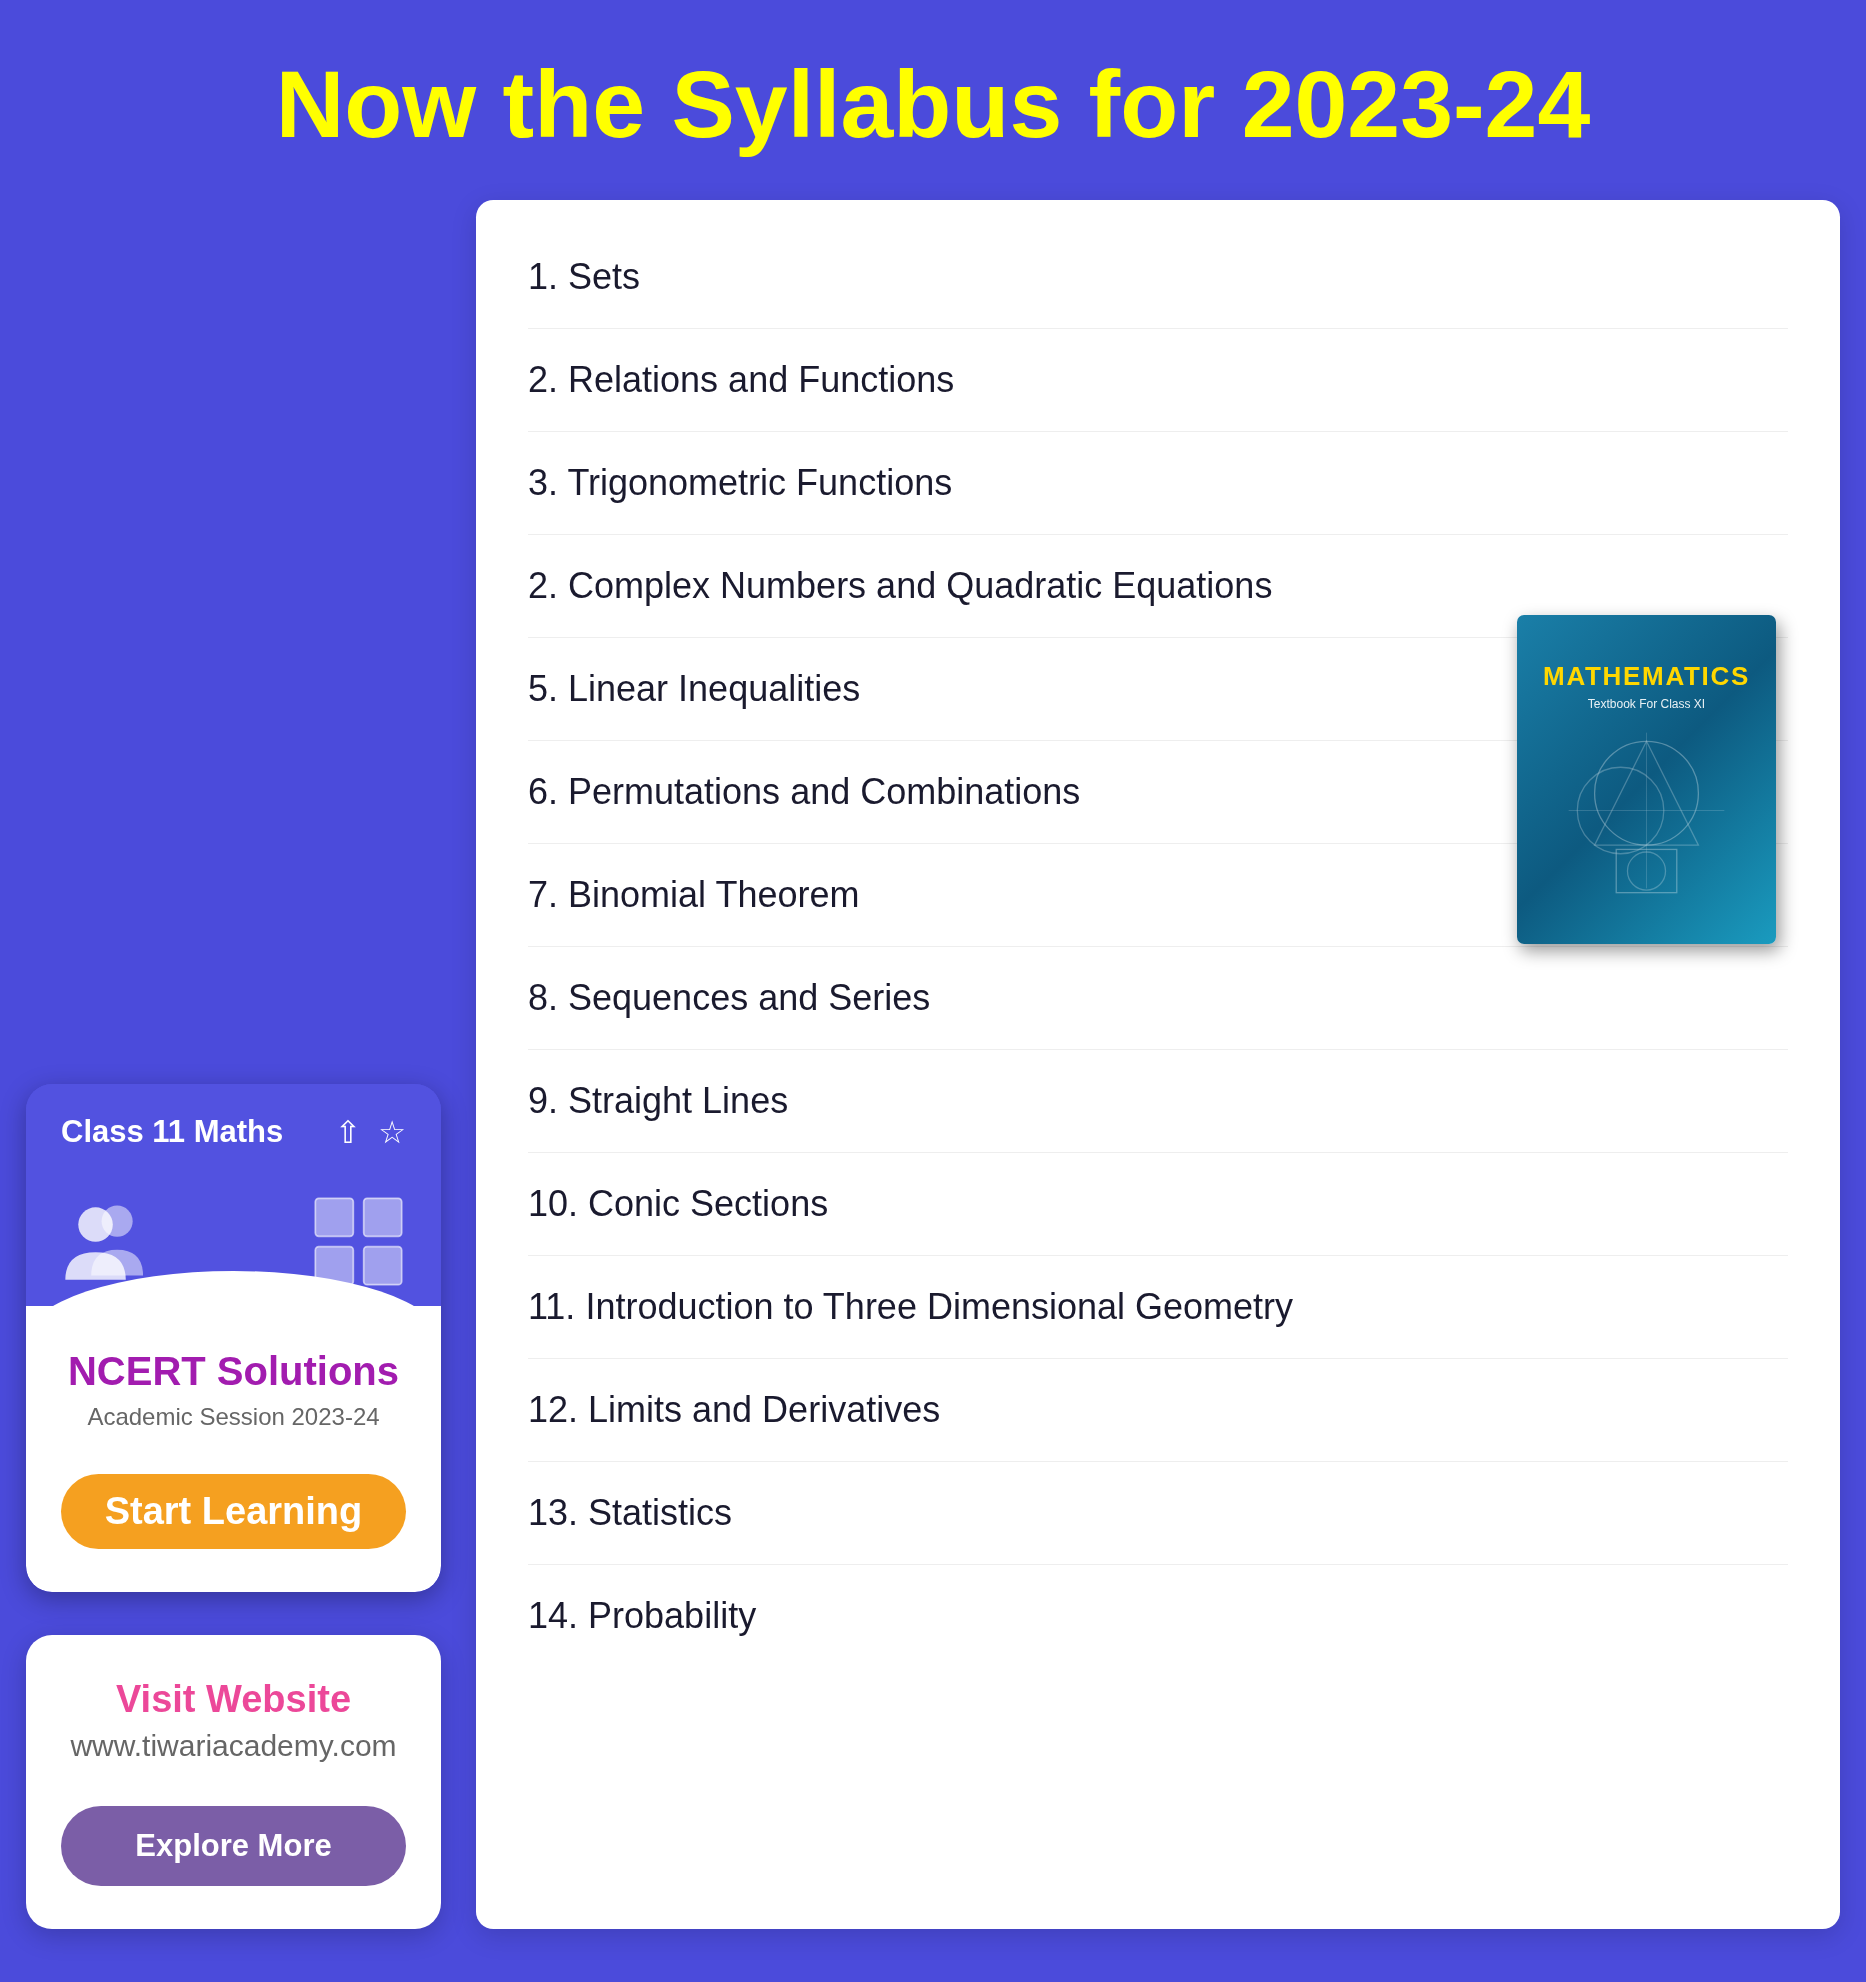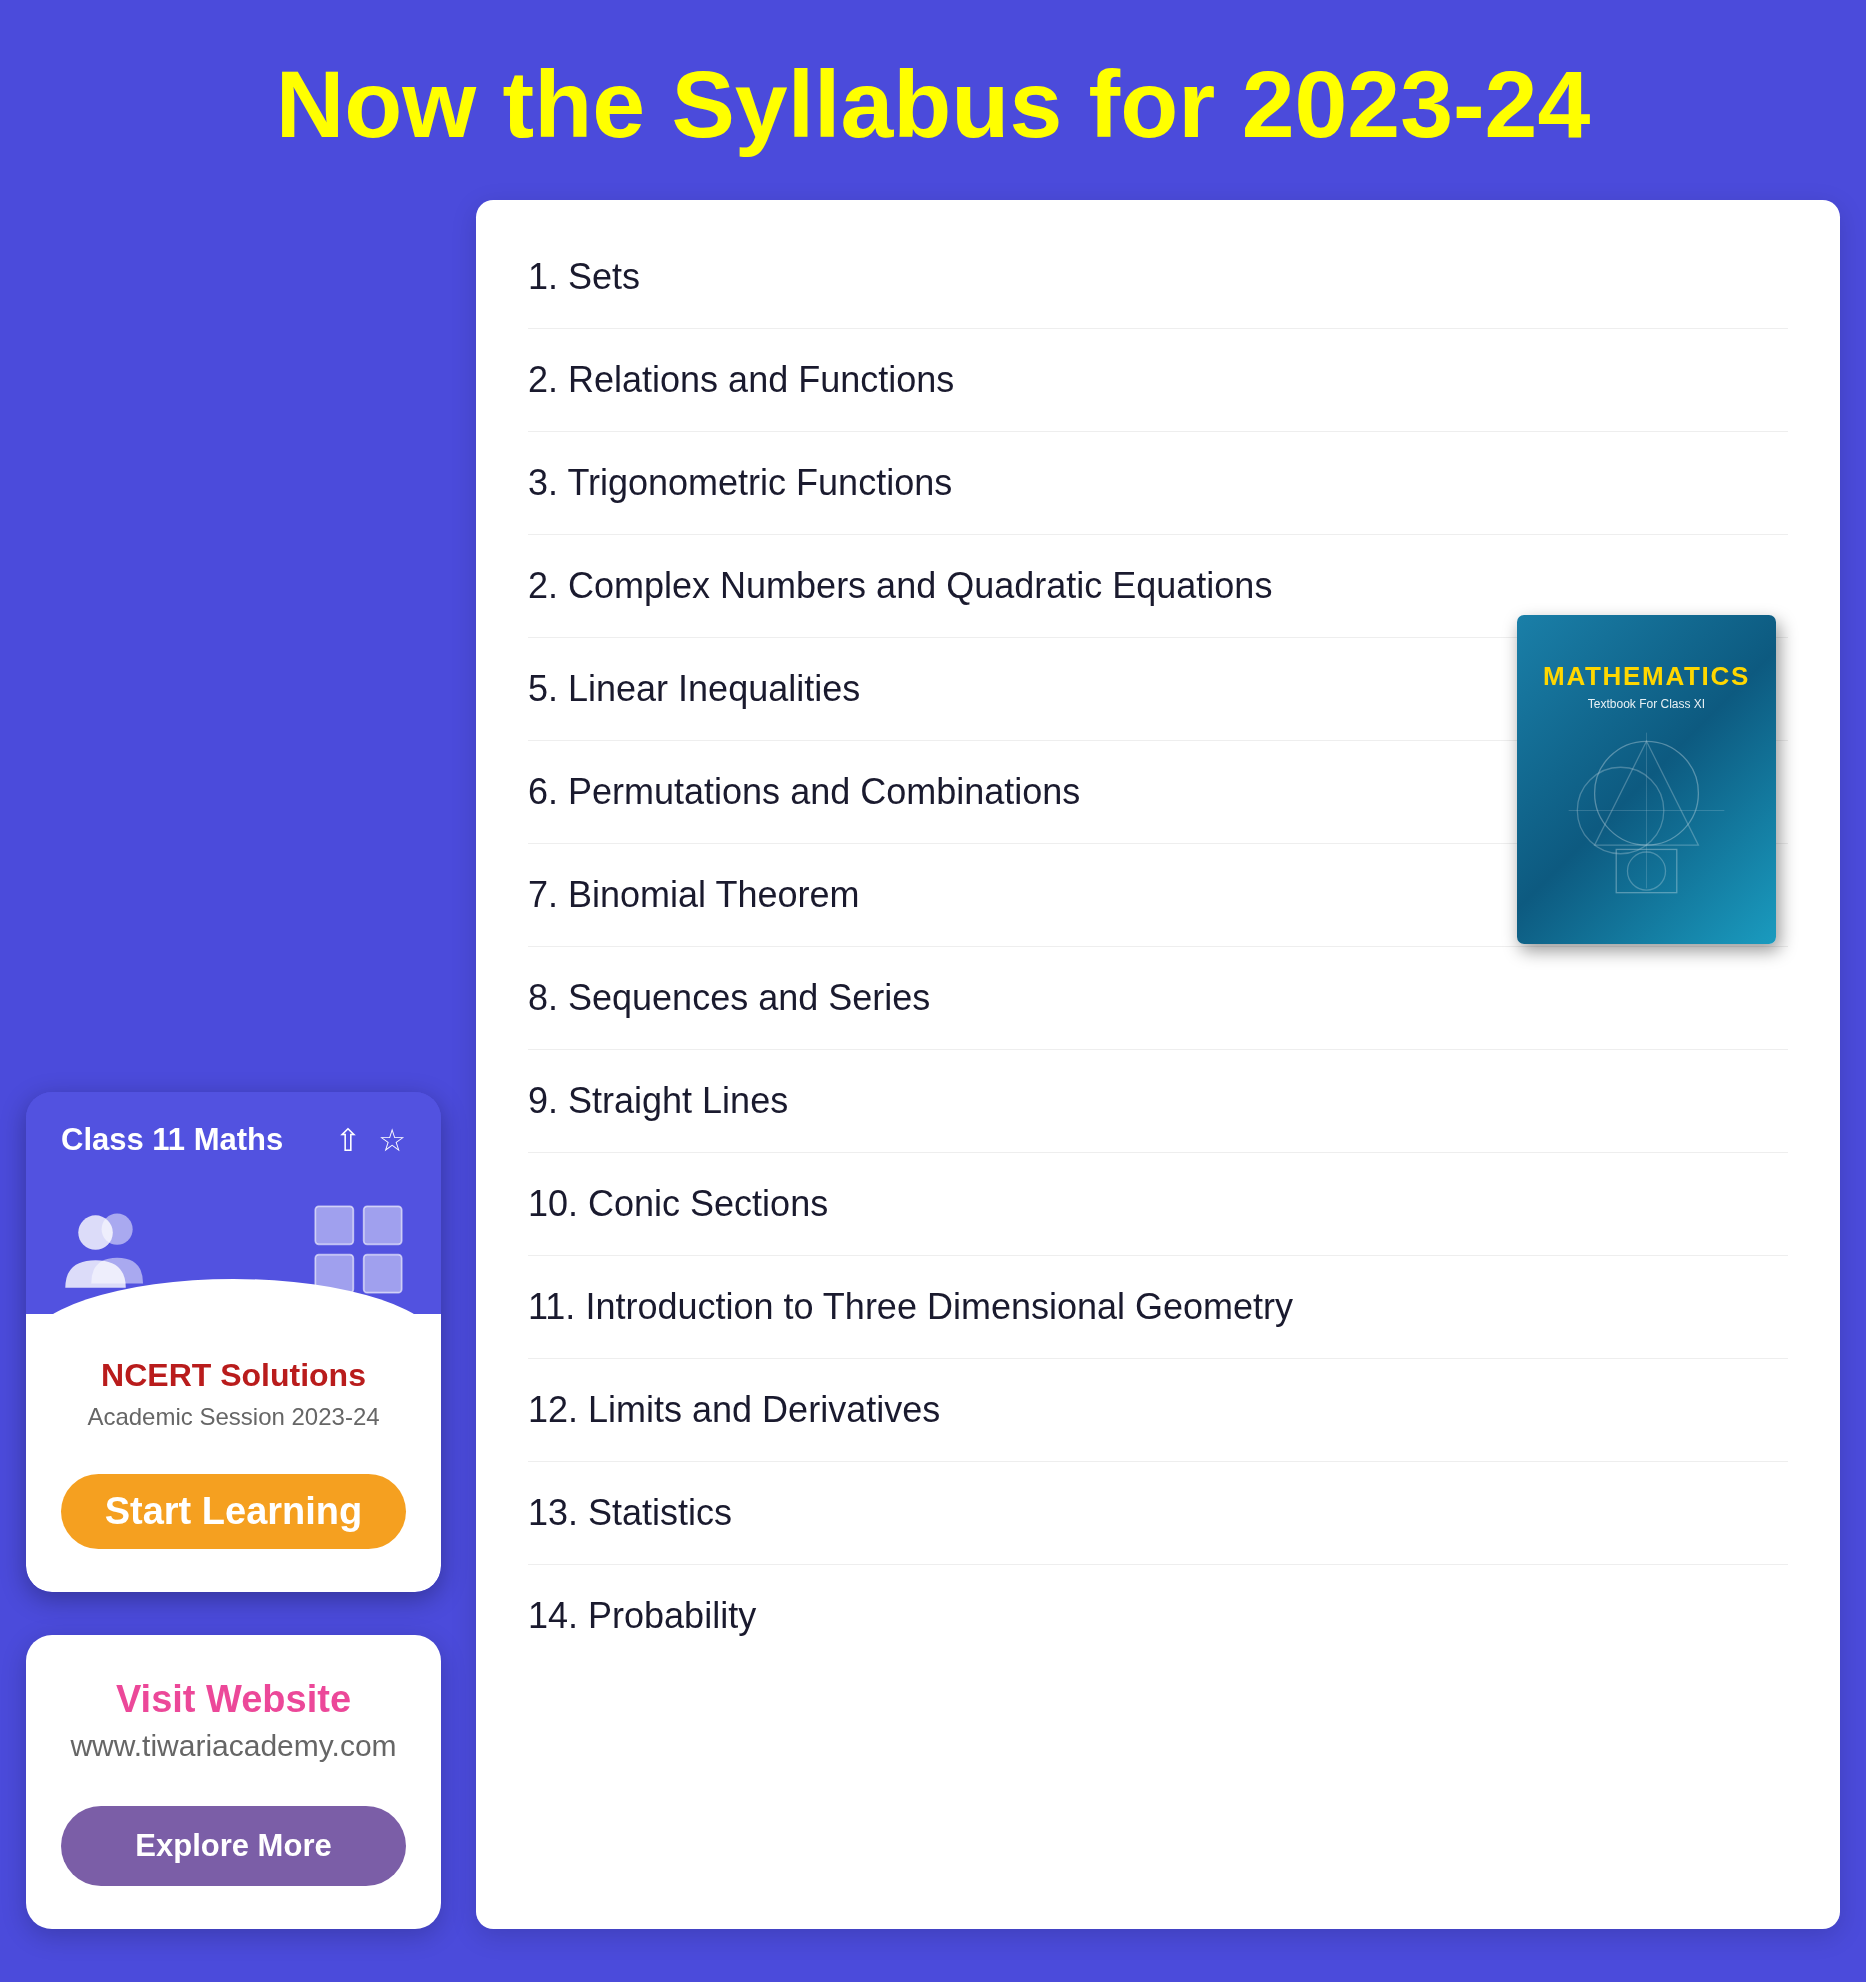--- a/index.html
+++ b/index.html
@@ -114,23 +114,23 @@
       position: absolute;
       top: -35px;
       left: 0;
       right: 0;
       height: 69px;
       background: #FFFFFF;
       border-radius: 50% 50% 0 0 / 69px 69px 0 0;
     }
 
     .ncert-title {
-      font-size: 32px;
+      font-size: 40px;
       font-weight: 900;
-      color: #b91c1c;
+      color: #a21caf;
       position: relative;
       z-index: 1;
     }
 
     .ncert-subtitle {
       font-size: 24px;
       color: #666;
       margin-top: 8.6px;
       position: relative;
       z-index: 1;

